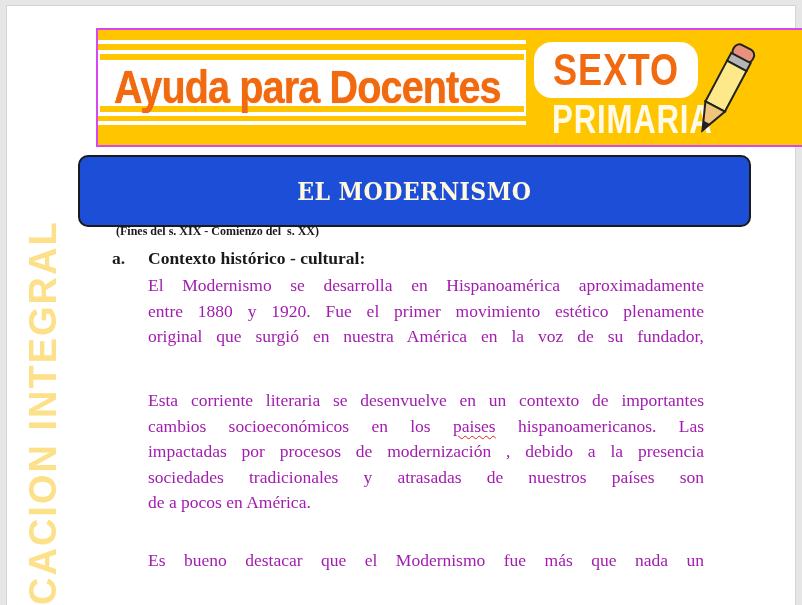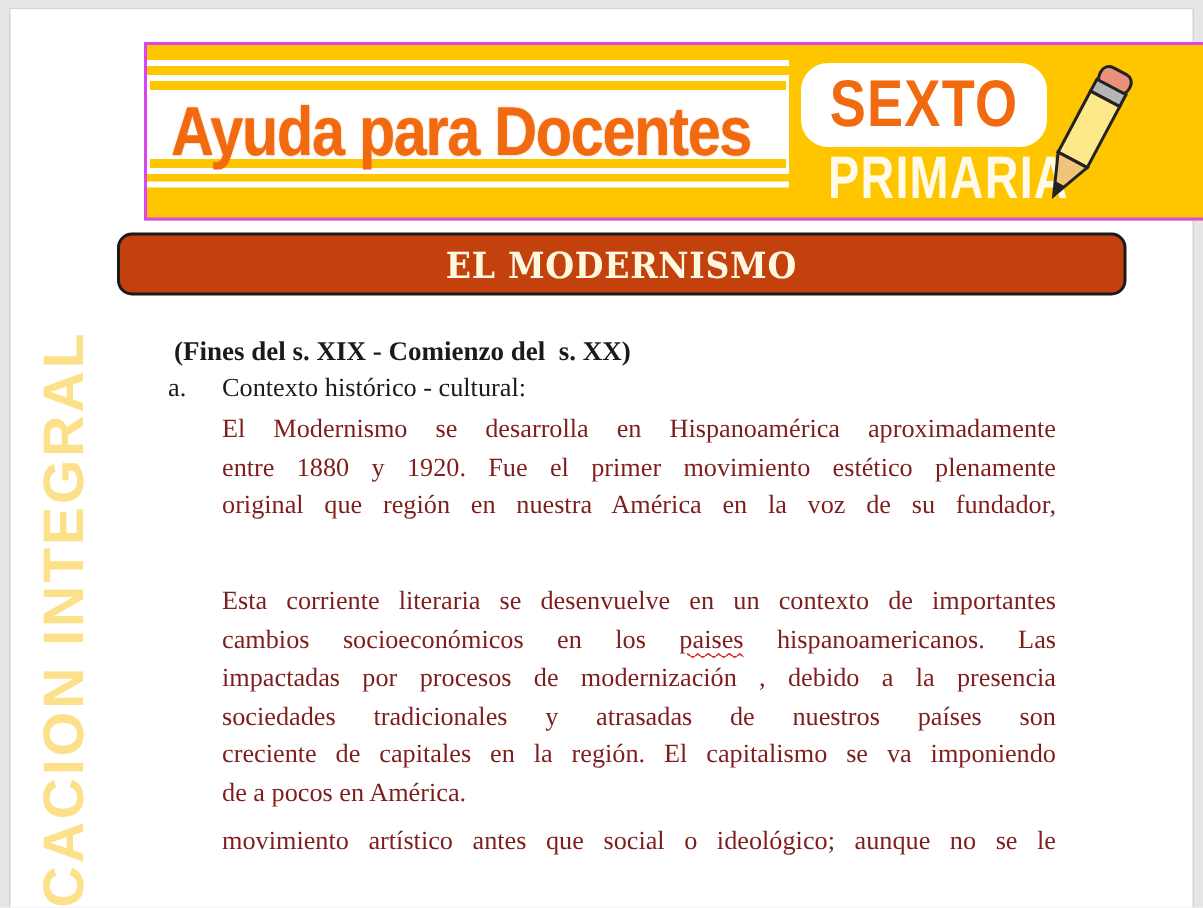--- a/index.html
+++ b/index.html
@@ -37,45 +37,45 @@
     }
     .banner .primaria {
       position: absolute; left: 436px; top: 66px; width: 164px; height: 46px; text-align: center;
       font-family: "Liberation Sans", sans-serif; font-weight: bold; font-size: 40px; color: #fffbe8; line-height: 46px;
       transform: scaleX(0.78); letter-spacing: 1px;
     }
     .banner .pencil { position: absolute; left: 592px; top: 2px; width: 70px; height: 112px; }
 
     
     .title-bar {
-      position: absolute; left: 78px; top: 155px; width: 673px; height: 42px;
-      background: #c2410c; border: 2px solid #1a1a1a; border-radius: 10px;
+      position: absolute; left: 78px; top: 155px; width: 673px; height: 72px;
+      background: #1d4ed8; border: 2px solid #1a1a1a; border-radius: 10px;
       display: flex; align-items: center; justify-content: center;
     }
     .title-bar span {
       font-family: "DejaVu Serif", serif; font-weight: bold; font-size: 24px; color: #fff8e0;
       transform: scaleX(0.92); letter-spacing: 0.5px;
     }
 
     
     .watermark {
       position: absolute; left: 22px; top: 605px; transform-origin: left top; transform: rotate(-90deg);
       font-family: "Liberation Sans", sans-serif; font-weight: bold; font-size: 38px; color: #fde08a;
       white-space: nowrap; letter-spacing: 2px;
     }
 
     
     .subtitle {
-      position: absolute; left: 116px; top: 224px; font-weight: bold; font-size: 18px; color: #1a1a1a;
+      position: absolute; left: 116px; top: 224px; font-weight: bold; font-size: 12px; color: #1a1a1a;
       white-space: pre;
     }
-    .section-head { position: absolute; left: 112px; top: 248px; font-weight: normal; font-size: 17.5px; color: #1a1a1a; }
+    .section-head { position: absolute; left: 112px; top: 248px; font-weight: bold; font-size: 17.5px; color: #1a1a1a; }
     .section-head .marker { display: inline-block; width: 36px; }
     .para {
-      position: absolute; left: 148px; width: 556px; font-size: 17.5px; line-height: 25.5px; color: #7f1d1d;
+      position: absolute; left: 148px; width: 556px; font-size: 17.5px; line-height: 25.5px; color: #a21caf;
       text-align: justify;
     }
     .para .line { display: block; text-align: justify; text-align-last: justify; white-space: nowrap; height: 25.5px; }
     .para .line.last { text-align-last: left; }
     .p1 { top: 273px; }
     .p2 { top: 388px; }
     .p3 { top: 548px; }
     .squiggle { text-decoration: underline wavy #d22; text-decoration-thickness: 1px; text-underline-offset: 3px; }
   </style>
 </head>
@@ -112,27 +112,26 @@
 
 <div class="subtitle">(Fines del s. XIX - Comienzo del  s. XX)</div>
 
 <div class="section-head">
   <span class="marker">a.</span><span>Contexto histórico - cultural:</span>
 </div>
 
 <div class="para p1">
   <span class="line">El Modernismo se desarrolla en Hispanoamérica aproximadamente</span>
   <span class="line">entre 1880 y 1920. Fue el primer movimiento estético plenamente</span>
-  <span class="line">original que región  en nuestra América en la voz  de su fundador,</span>
+  <span class="line">original que surgió  en nuestra América en la voz  de su fundador,</span>
 </div>
 
 <div class="para p2">
   <span class="line">Esta corriente literaria se desenvuelve en un contexto de importantes</span>
   <span class="line"><span>cambios socioeconómicos en los</span> <span class="squiggle">paises</span> <span>hispanoamericanos. Las</span></span>
   <span class="line">impactadas por procesos de modernización , debido a la presencia</span>
   <span class="line">sociedades   tradicionales y atrasadas de nuestros países son</span>
-  <span class="line">creciente de capitales en la región. El capitalismo se va imponiendo</span>
   <span class="line last">de a pocos en América.</span>
 </div>
 
 <div class="para p3">
-  <span class="line">movimiento artístico antes que social o ideológico; aunque no se le</span>
+  <span class="line">Es bueno destacar que el Modernismo fue más  que nada un</span>
 </div>
 
 </body></html>

